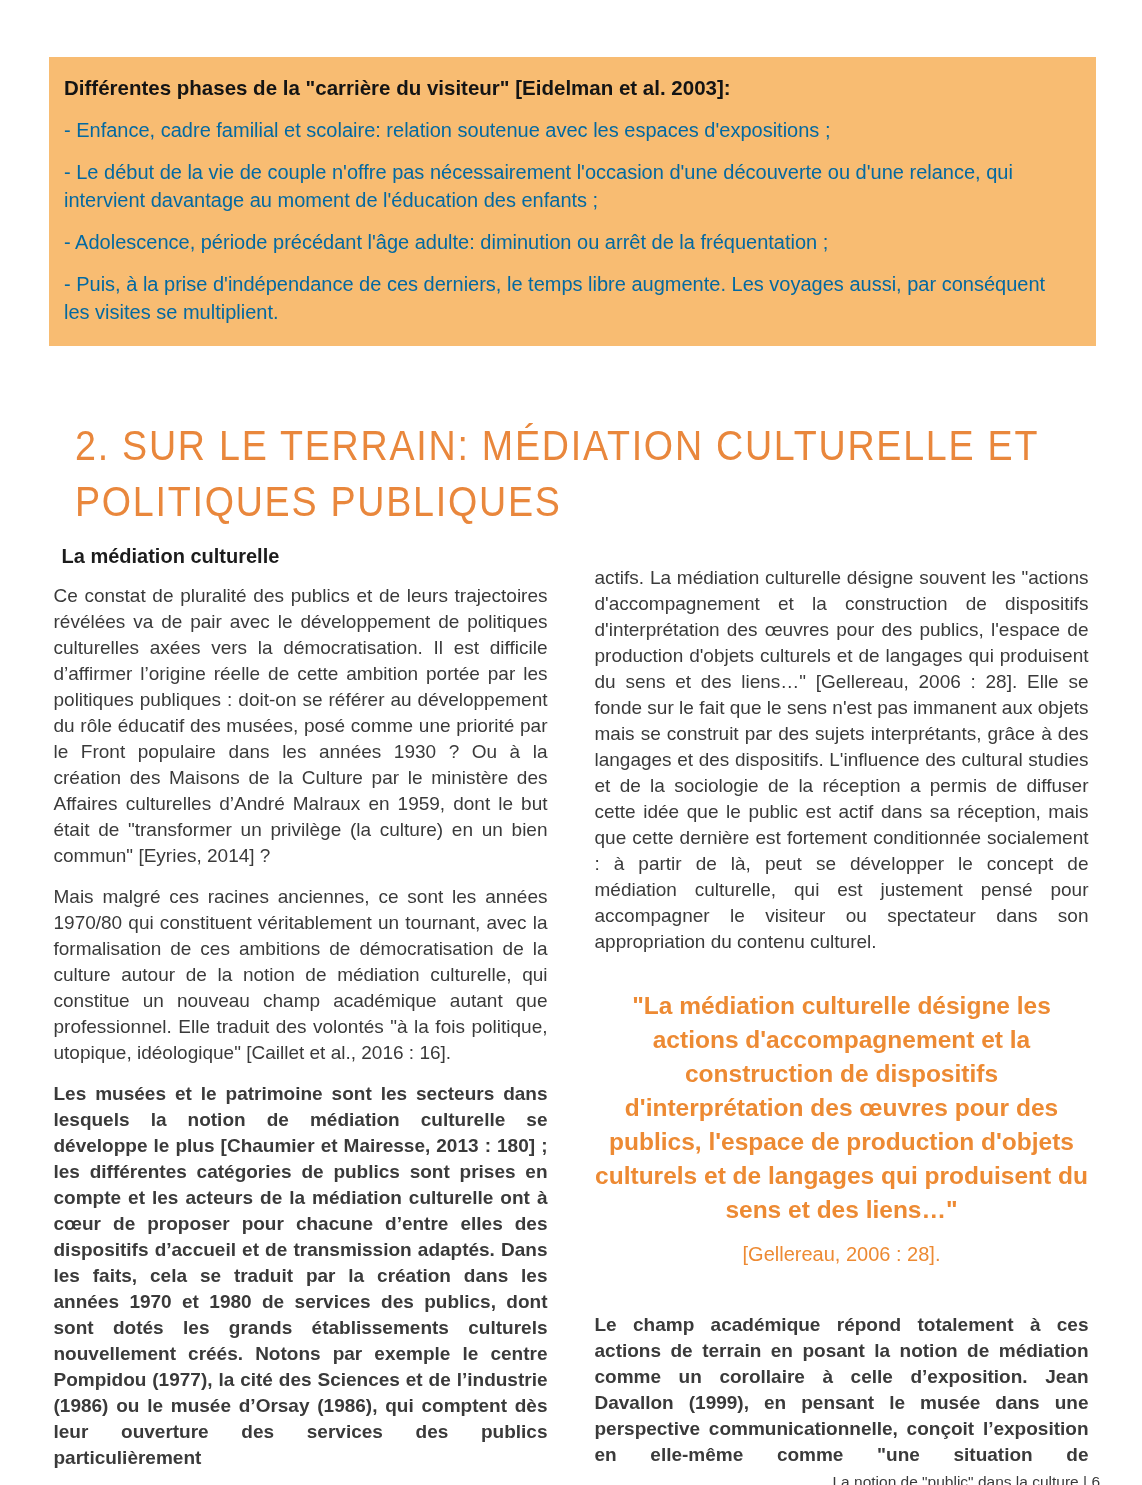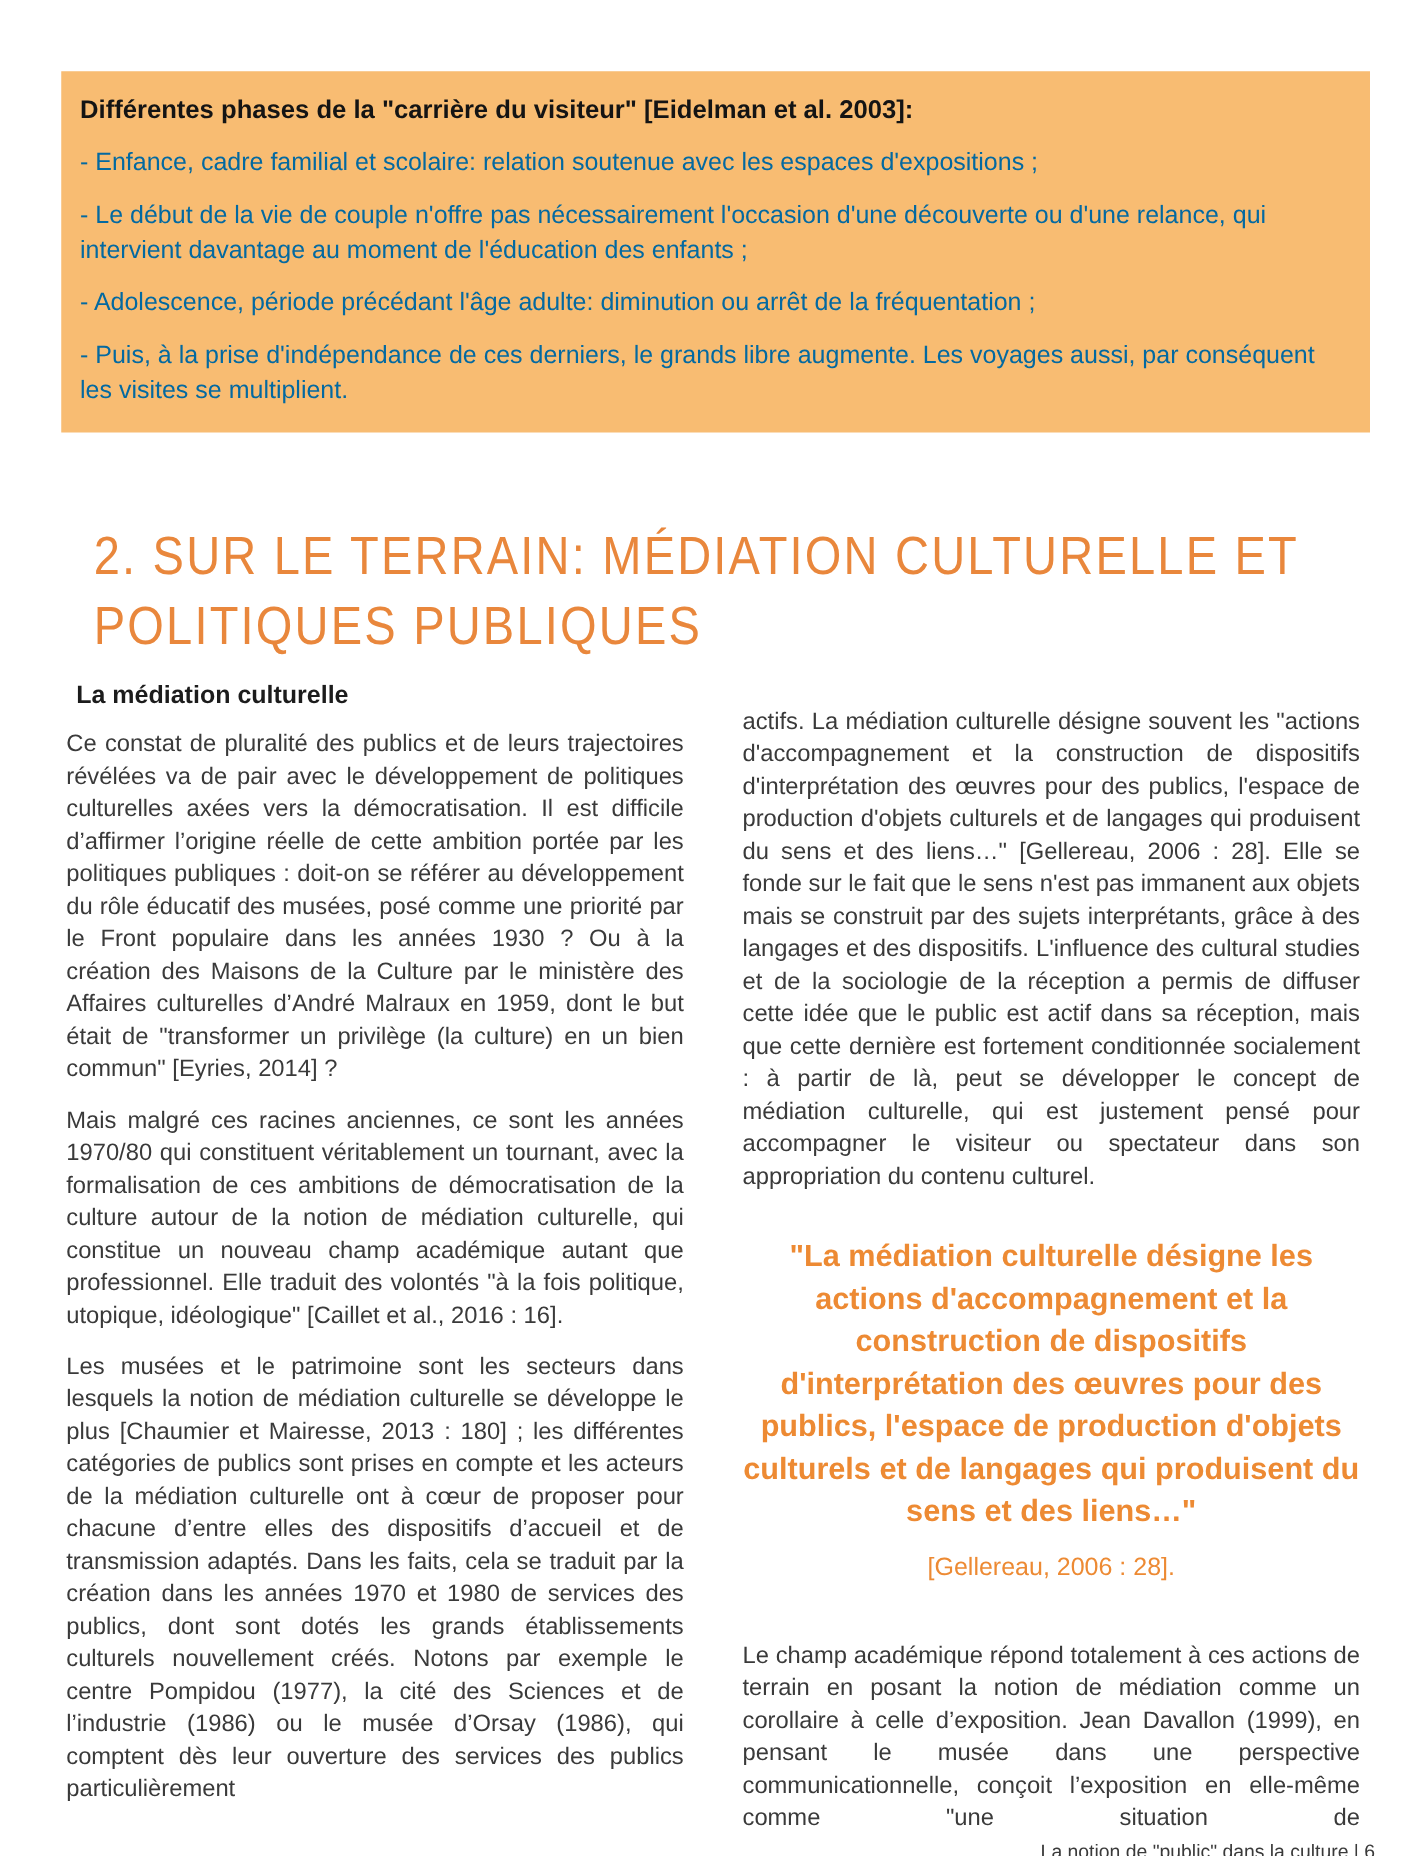--- a/index.html
+++ b/index.html
@@ -52,39 +52,40 @@
     color: #E9873C;
   }
 
   
   .columns {
     position: absolute;
     left: 53px; top: 545px;
     width: 1036px;
     display: flex;
     gap: 47px;
+    justify-content: center;
   }
   .col { width: 494px; }
   .col-right { padding-top: 20px; box-sizing: border-box; }
 
   .subheading {
     font-size: 20px;
     font-weight: bold;
     color: #1c1c1c;
     padding-left: 8px;
     margin: 0 0 15px 0;
   }
   p.body {
     font-size: 19px;
     line-height: 26px;
     color: #3a3a3a;
     text-align: justify;
     margin: 0 0 15px 0;
   }
-  p.justify-last { text-align-last: justify; }
+  p.justify-last { text-align-last: justify; font-weight: bold; }
   .italic { }
 
   .pull-quote {
     color: #ED8A33;
     font-weight: bold;
     font-size: 24.5px;
     line-height: 34px;
     text-align: center;
     margin: 34px 0 16px 0;
   }
@@ -107,21 +108,21 @@
 </head>
 <body>
 
 <div class="page">
 
   <div class="info-box">
     <p class="box-title">Différentes phases de la "carrière du visiteur" [Eidelman et al. 2003]:</p>
     <p class="box-item">- Enfance, cadre familial et scolaire: relation soutenue avec les espaces d'expositions ;</p>
     <p class="box-item">- Le début de la vie de couple n'offre pas nécessairement l'occasion d'une découverte ou d'une relance, qui intervient davantage au moment de l'éducation des enfants ;</p>
     <p class="box-item">- Adolescence, période précédant l'âge adulte: diminution ou arrêt de la fréquentation ;</p>
-    <p class="box-item">- Puis, à la prise d'indépendance de ces derniers, le grands libre augmente. Les voyages aussi, par conséquent les visites se multiplient.</p>
+    <p class="box-item">- Puis, à la prise d'indépendance de ces derniers, le temps libre augmente. Les voyages aussi, par conséquent les visites se multiplient.</p>
   </div>
 
   <div class="section-heading">
     <div class="inner">2. SUR LE TERRAIN: MÉDIATION CULTURELLE ET POLITIQUES PUBLIQUES</div>
   </div>
 
   <div class="columns">
 
     <div class="col col-left">
       <h3 class="subheading">La médiation culturelle</h3>

